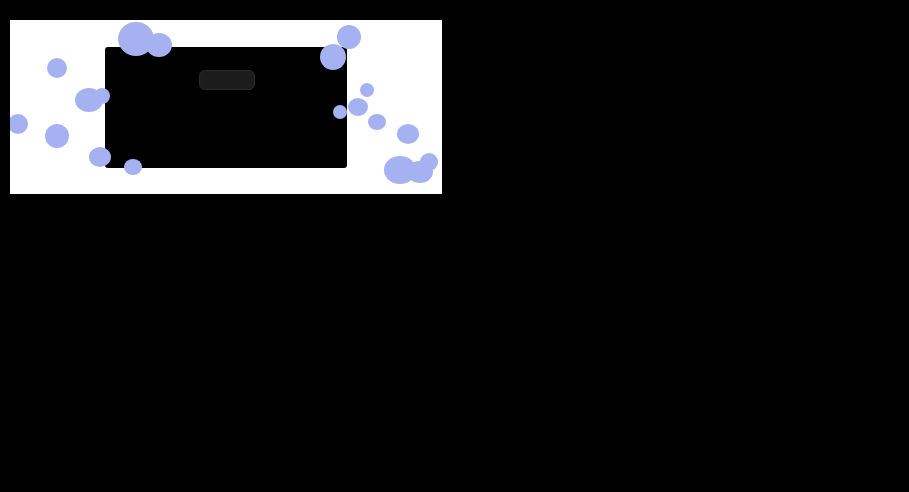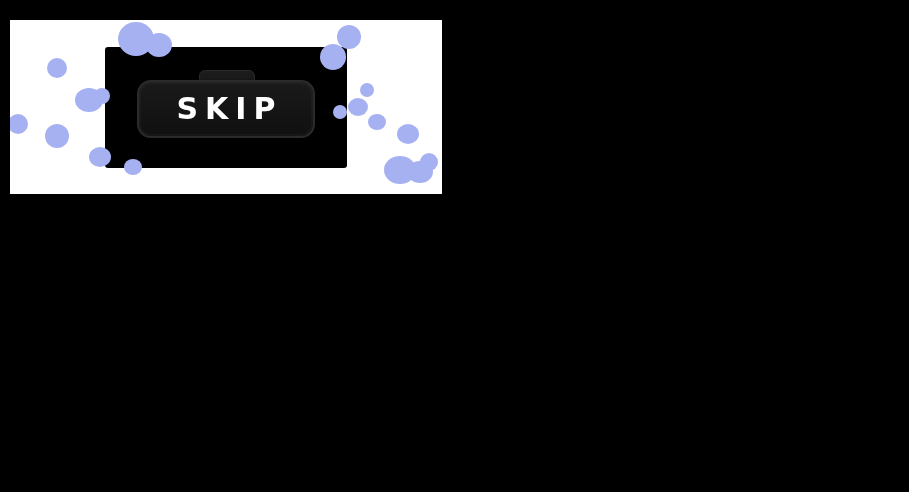--- a/index.html
+++ b/index.html
@@ -75,21 +75,20 @@
     position: absolute;
     border-radius: 50%;
   }
 </style>
 </head>
 <body>
 
 <div class="panel">
   <div class="stage">
     <div class="notch"></div>
-    <button class="skip-btn">SKIP</button>
   </div>
   <div class="blob-layer">
       <div class="blob" style="left: 108px; top: 2px; width: 36px; height: 34px; background: rgb(166, 177, 242);"></div>
       <div class="blob" style="left: 136px; top: 13px; width: 26px; height: 24px; background: rgb(166, 177, 242);"></div>
       <div class="blob" style="left: 327px; top: 5px; width: 24px; height: 24px; background: rgb(166, 177, 242);"></div>
       <div class="blob" style="left: 310px; top: 24px; width: 26px; height: 26px; background: rgb(166, 177, 242);"></div>
       <div class="blob" style="left: 37px; top: 38px; width: 20px; height: 20px; background: rgb(166, 177, 242);"></div>
       <div class="blob" style="left: 65px; top: 68px; width: 28px; height: 24px; background: rgb(166, 177, 242);"></div>
       <div class="blob" style="left: 84px; top: 68px; width: 16px; height: 16px; background: rgb(166, 177, 242);"></div>
       <div class="blob" style="left: -2px; top: 94px; width: 20px; height: 20px; background: rgb(166, 177, 242);"></div>

